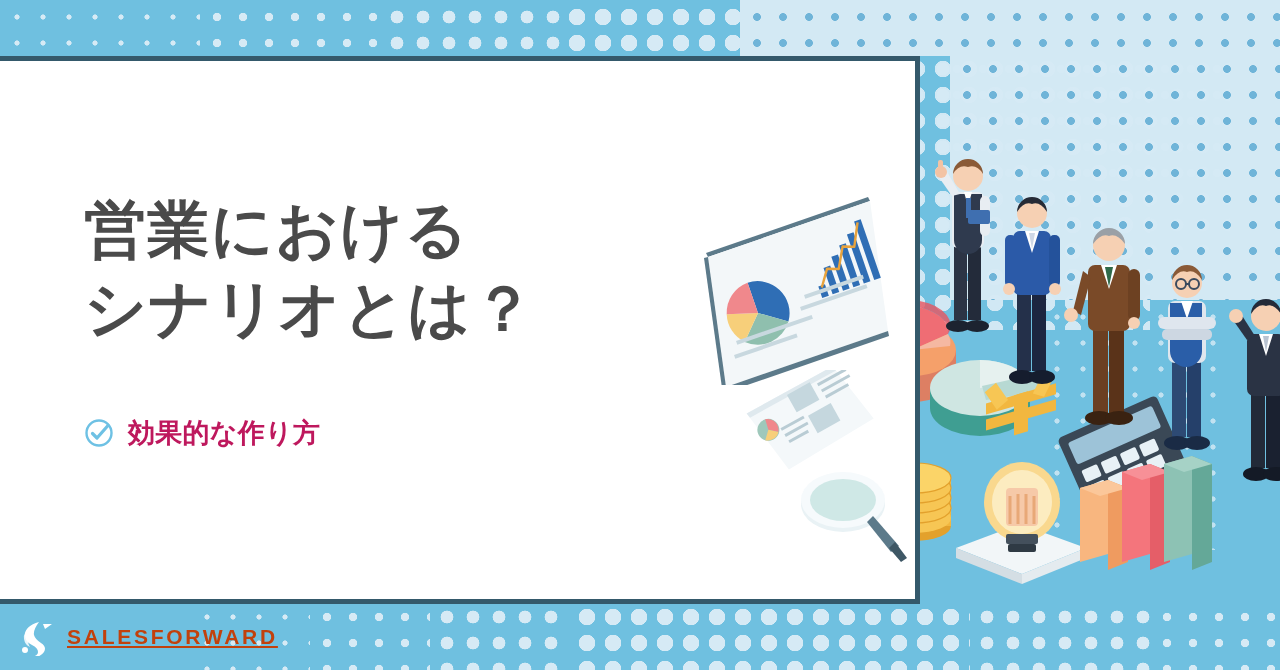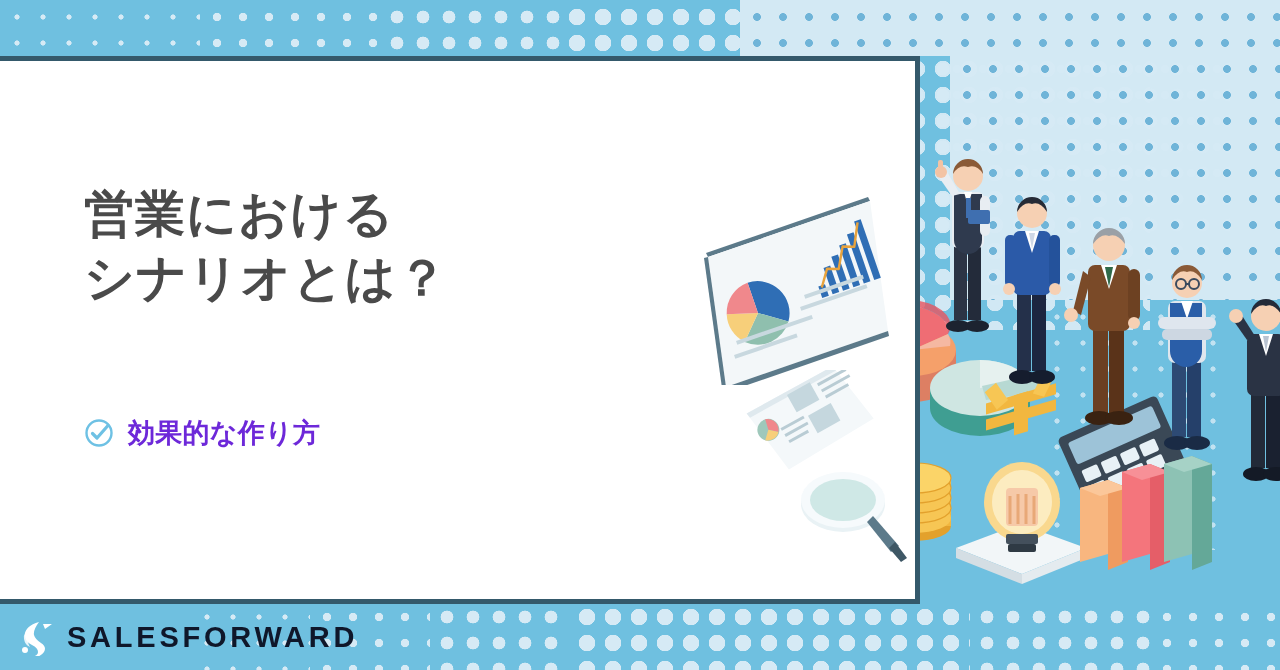--- a/index.html
+++ b/index.html
@@ -60,38 +60,38 @@
     border-right:5px solid #34596b;
     border-bottom:5px solid #34596b;
     box-sizing:border-box;
   }
   .card-inner{position:absolute;inset:0;background:#ffffff;}
 
   
   .headline{
     position:absolute;left:84px;top:148px;width:620px;
     color:#4a4a4a;
-    font-size:50px;line-height:1.28;font-weight:bold;
+    font-size:62px;line-height:1.28;font-weight:bold;
     letter-spacing:0.02em;
     white-space:pre-line;
   }
 
   
   .bullets{position:absolute;left:84px;top:415px;}
   .bullet{display:flex;align-items:center;margin-bottom:17px;}
   .check{width:30px;height:30px;flex:0 0 30px;margin-right:14px;}
   .bullet-text{
-    font-size:27px;font-weight:bold;color:#6d28d9;letter-spacing:0.01em;
+    font-size:27px;font-weight:bold;color:#be185d;letter-spacing:0.01em;
   }
 
   
   .logo{position:absolute;left:18px;top:618px;display:flex;align-items:center;}
   .logo-mark{width:36px;height:38px;flex:0 0 36px;margin-right:13px;}
   .logo-text{
-    color:#0f172a;font-size:29px;font-weight:bold;letter-spacing:0.13em;
+    color:#c2410c;font-size:21px;font-weight:bold;letter-spacing:0.13em;text-decoration:underline;
   }
 
   
   .ill{position:absolute;}
   .person{position:absolute;}
 </style>
 </head>
 <body>
 
 <div id="stage">

